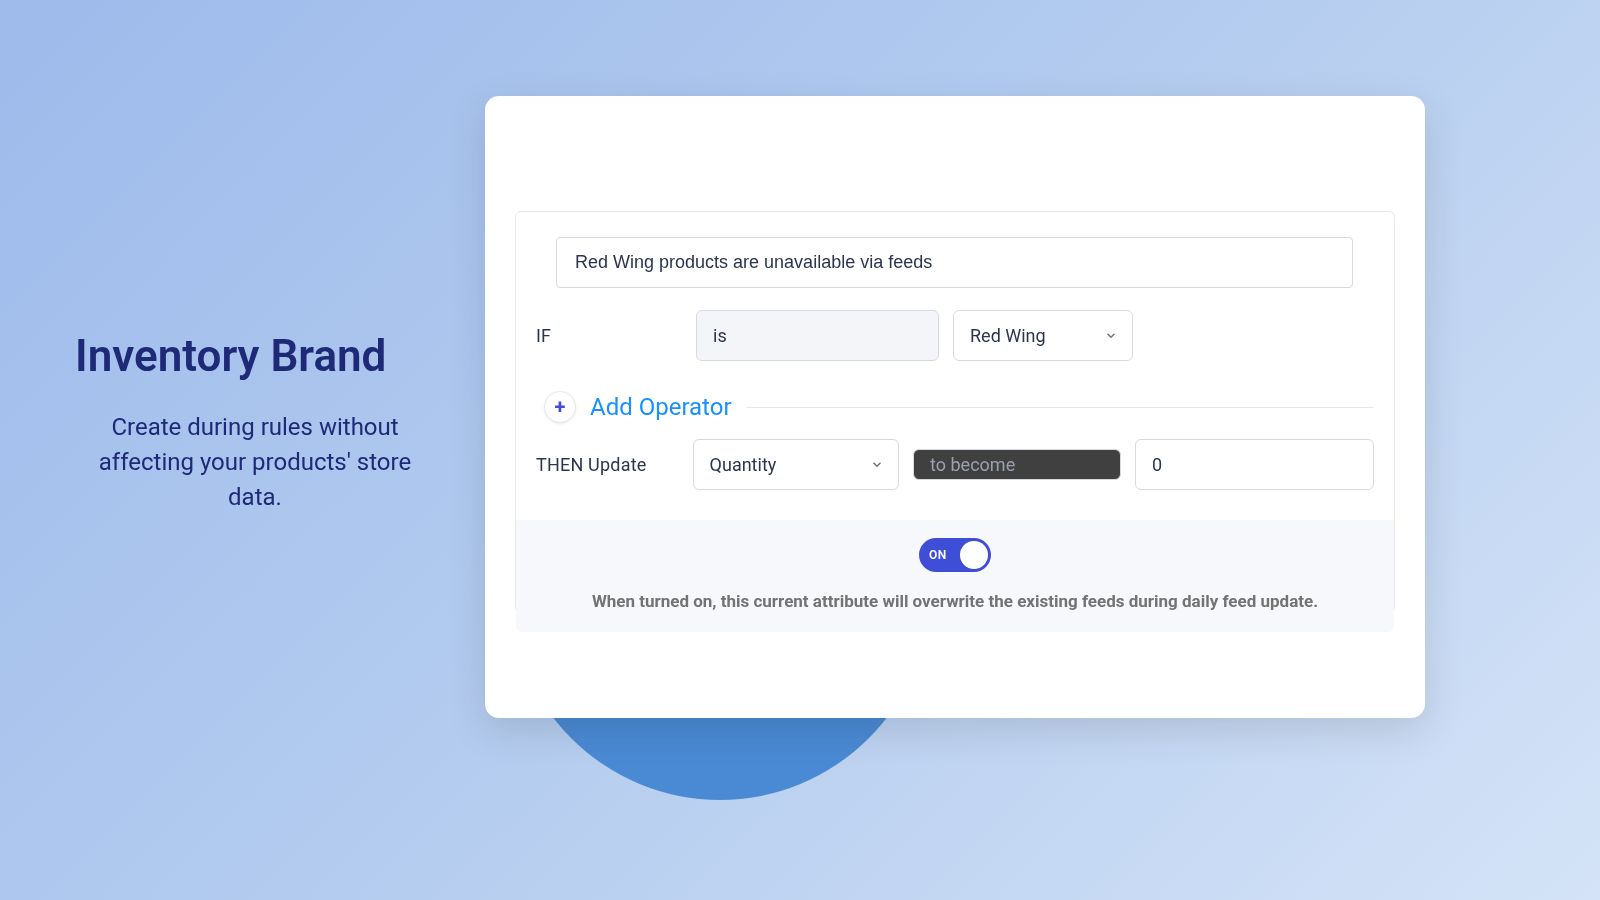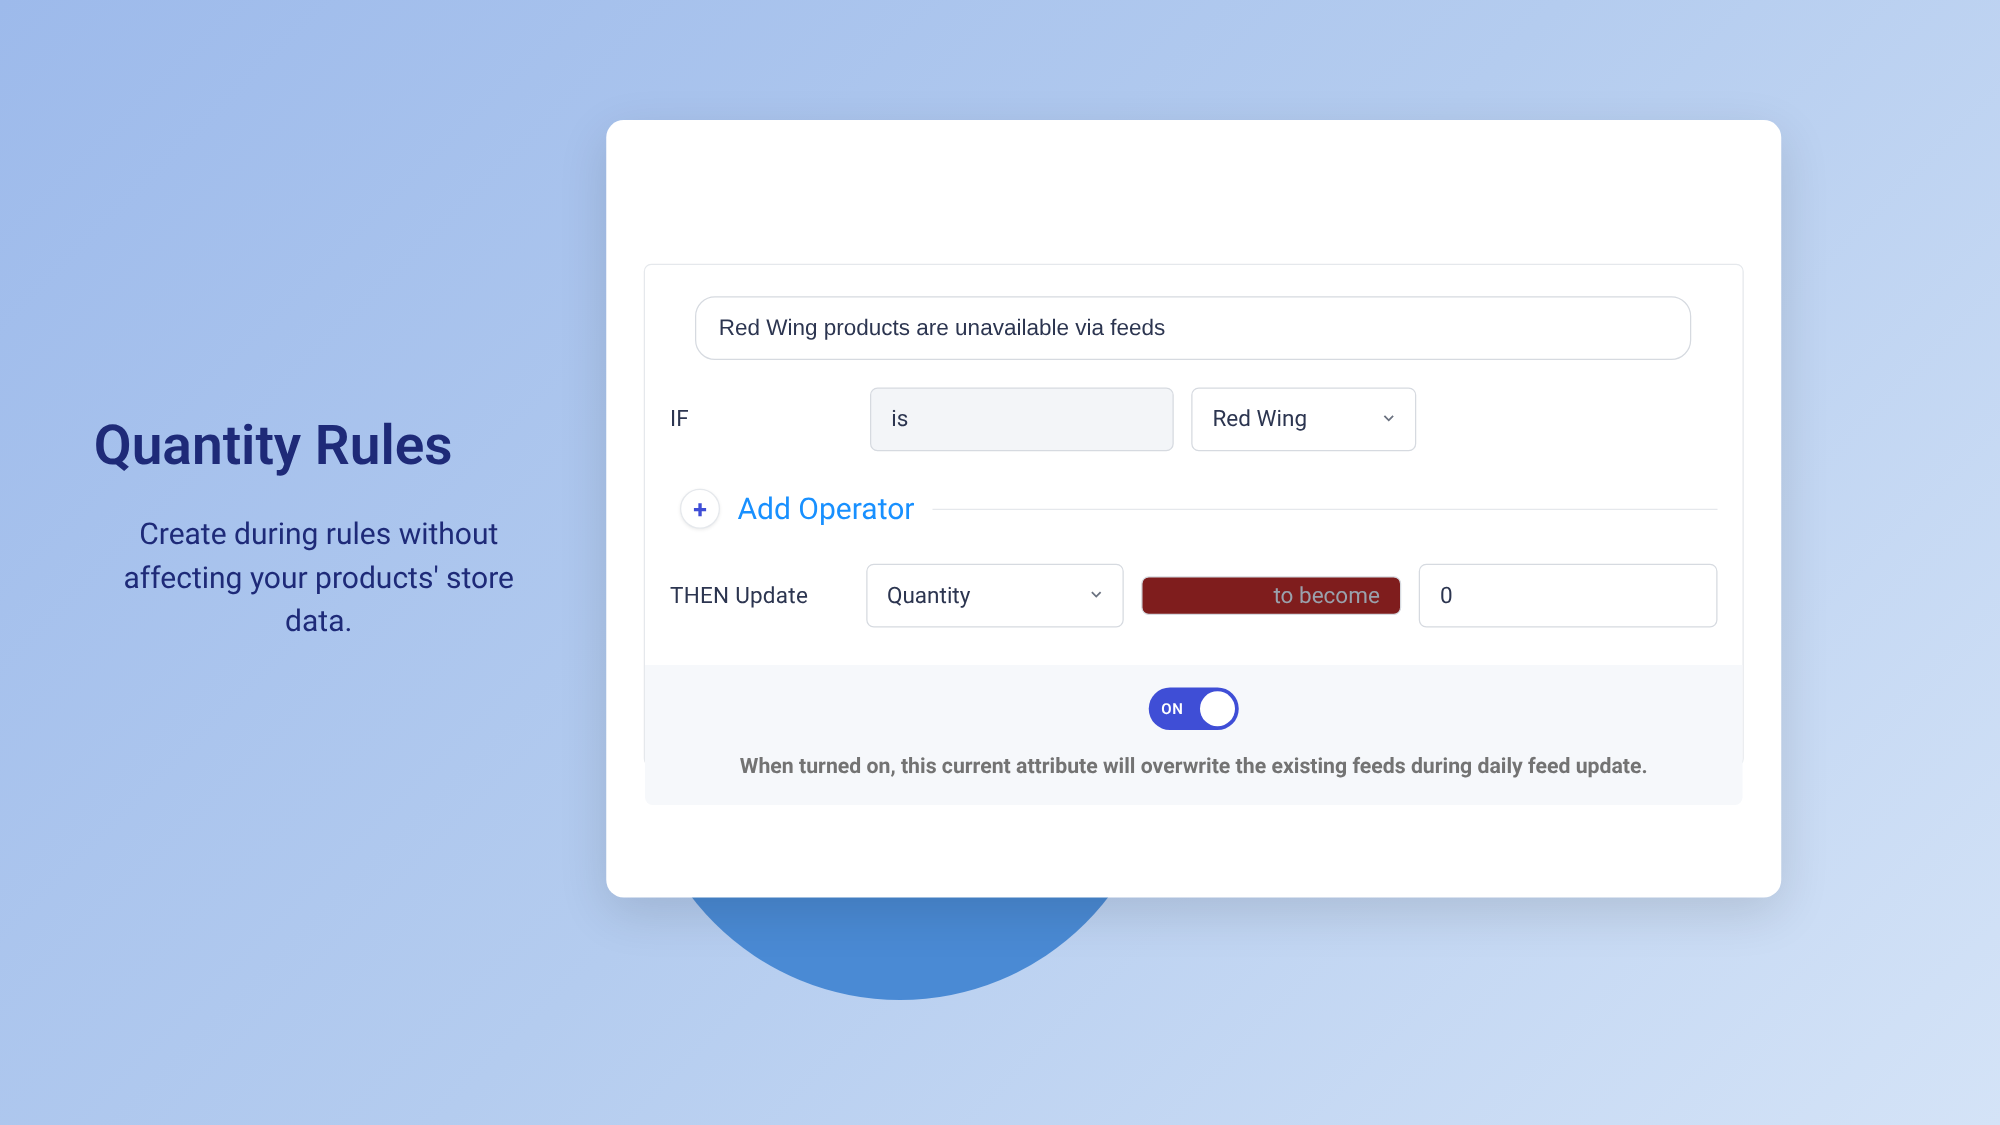--- a/index.html
+++ b/index.html
@@ -61,21 +61,21 @@
       border: 1px solid #e5e8ec;
       border-radius: 6px;
       padding: 25px 20px 0 20px;
       height: 402px;
     }
     .rule-name {
       width: 797px;
       margin-left: 20px;
       padding: 14px 18px;
       border: 1px solid #d6dae0;
-      border-radius: 16px;
+      border-radius: 4px;
       font-size: 18px;
       color: #2c3550;
       background: #fff;
     }
     .row {
       display: flex;
       align-items: center;
       margin-top: 22px;
       gap: 14px;
     }
@@ -109,27 +109,26 @@
     }
     .readonly-box {
       background: #f3f5f8;
       border: 1px solid #d6dae0;
       border-radius: 6px;
       padding: 14px 16px;
       font-size: 18px;
       color: #2c3550;
     }
     .placeholder-box {
-      background: #7f1d1d;
+      background: #404040;
       border: 1px solid #d6dae0;
       border-radius: 6px;
       padding: 4px 16px;
       font-size: 18px;
       color: #9aa1ac;
-      text-align: right;
     }
     .value-box {
       background: #fff;
       border: 1px solid #d6dae0;
       border-radius: 6px;
       padding: 14px 16px;
       font-size: 18px;
       color: #2c3550;
     }
     .add-operator-row {
@@ -211,21 +210,21 @@
       line-height: 1.4;
       font-weight: bold;
     }
   </style>
 </head>
 <body>
 
 <div class="bg-circle"></div>
 
 <div class="left-panel">
-  <h1 class="heading">Quantity Rules</h1>
+  <h1 class="heading">Inventory Brand</h1>
   <p class="subtitle">Create during rules without affecting your products' store data.</p>
 </div>
 
 <div class="card">
   <div class="inner-card">
 
     <input class="rule-name" readonly="" value="Red Wing products are unavailable via feeds" style="">
 
     <div class="row">
       <div class="row-label if-label">IF</div>
@@ -241,21 +240,21 @@
     </div>
 
     <div class="add-operator-row">
       <div class="plus-btn">
         <span class="plus-icon">+</span>
       </div>
       <span class="add-operator-text">Add Operator</span>
       <div class="divider-line"></div>
     </div>
 
-    <div class="row" style="margin-top:28px">
+    <div class="row" style="margin-top:16px">
       <div class="row-label then-label">THEN Update</div>
       <div class="select-box" style="width:210px">
         <span>Quantity</span>
         <span class="chevron">
           <svg width="14" height="14" viewBox="0 0 24 24" fill="none" stroke="#6b7280" stroke-width="2.5">
               <polyline points="6 9 12 15 18 9"></polyline>
             </svg>
         </span>
       </div>
       <div class="placeholder-box" style="width:212px">to become</div>

